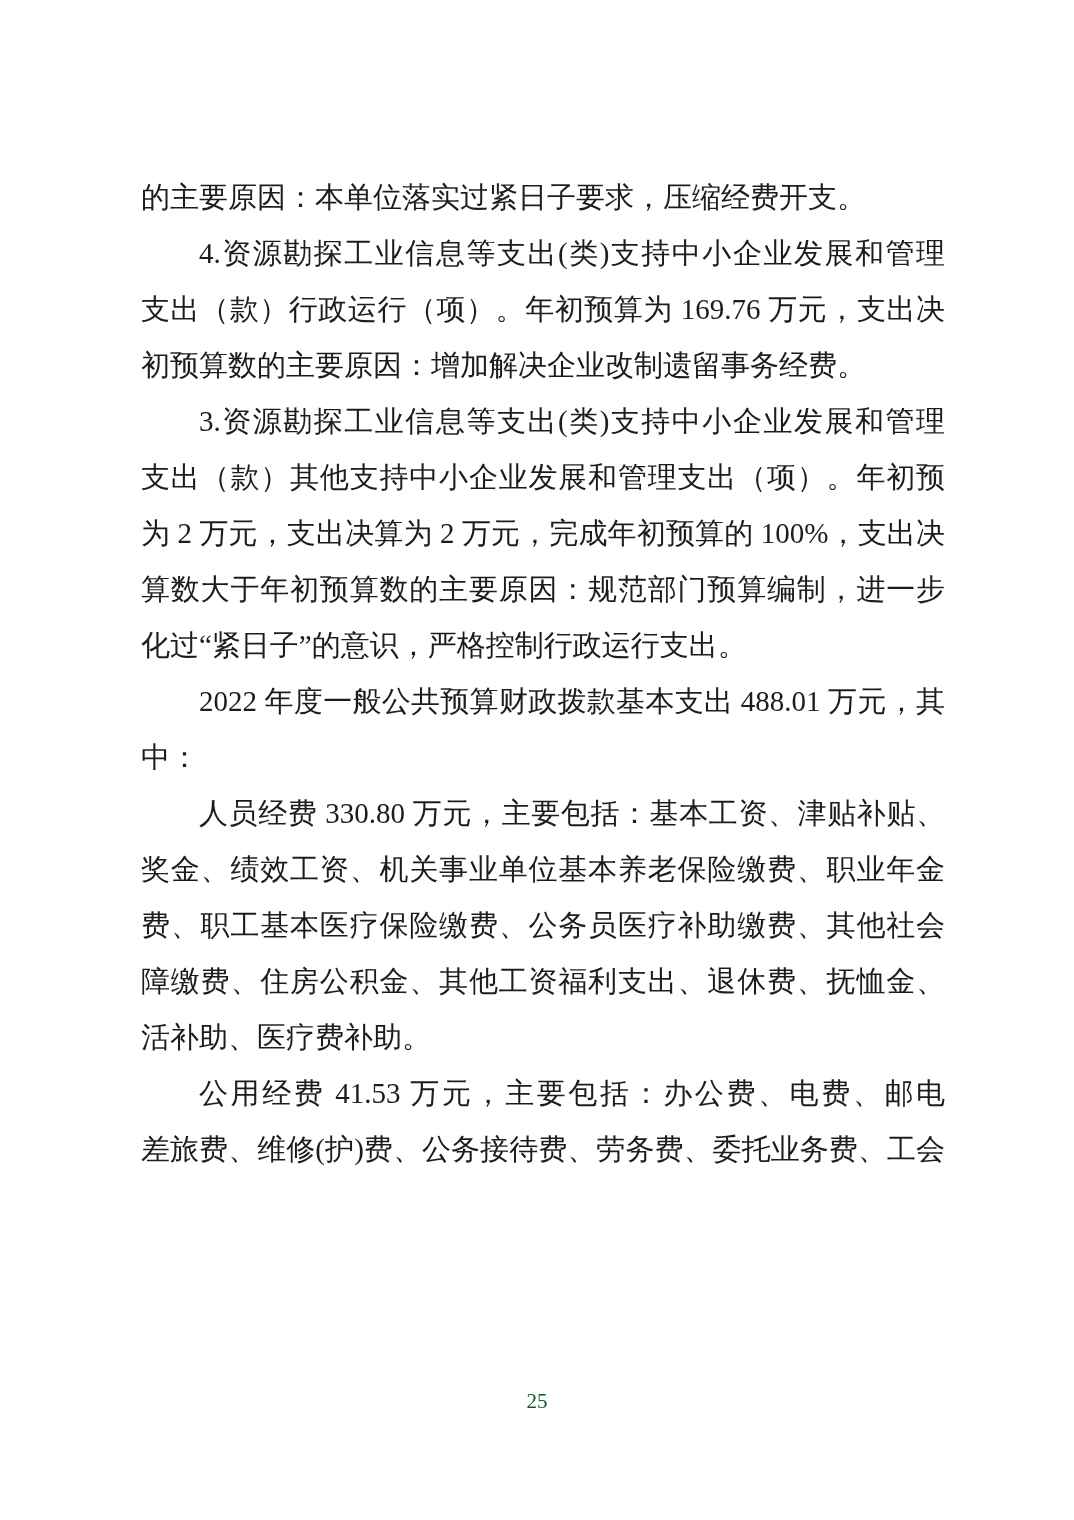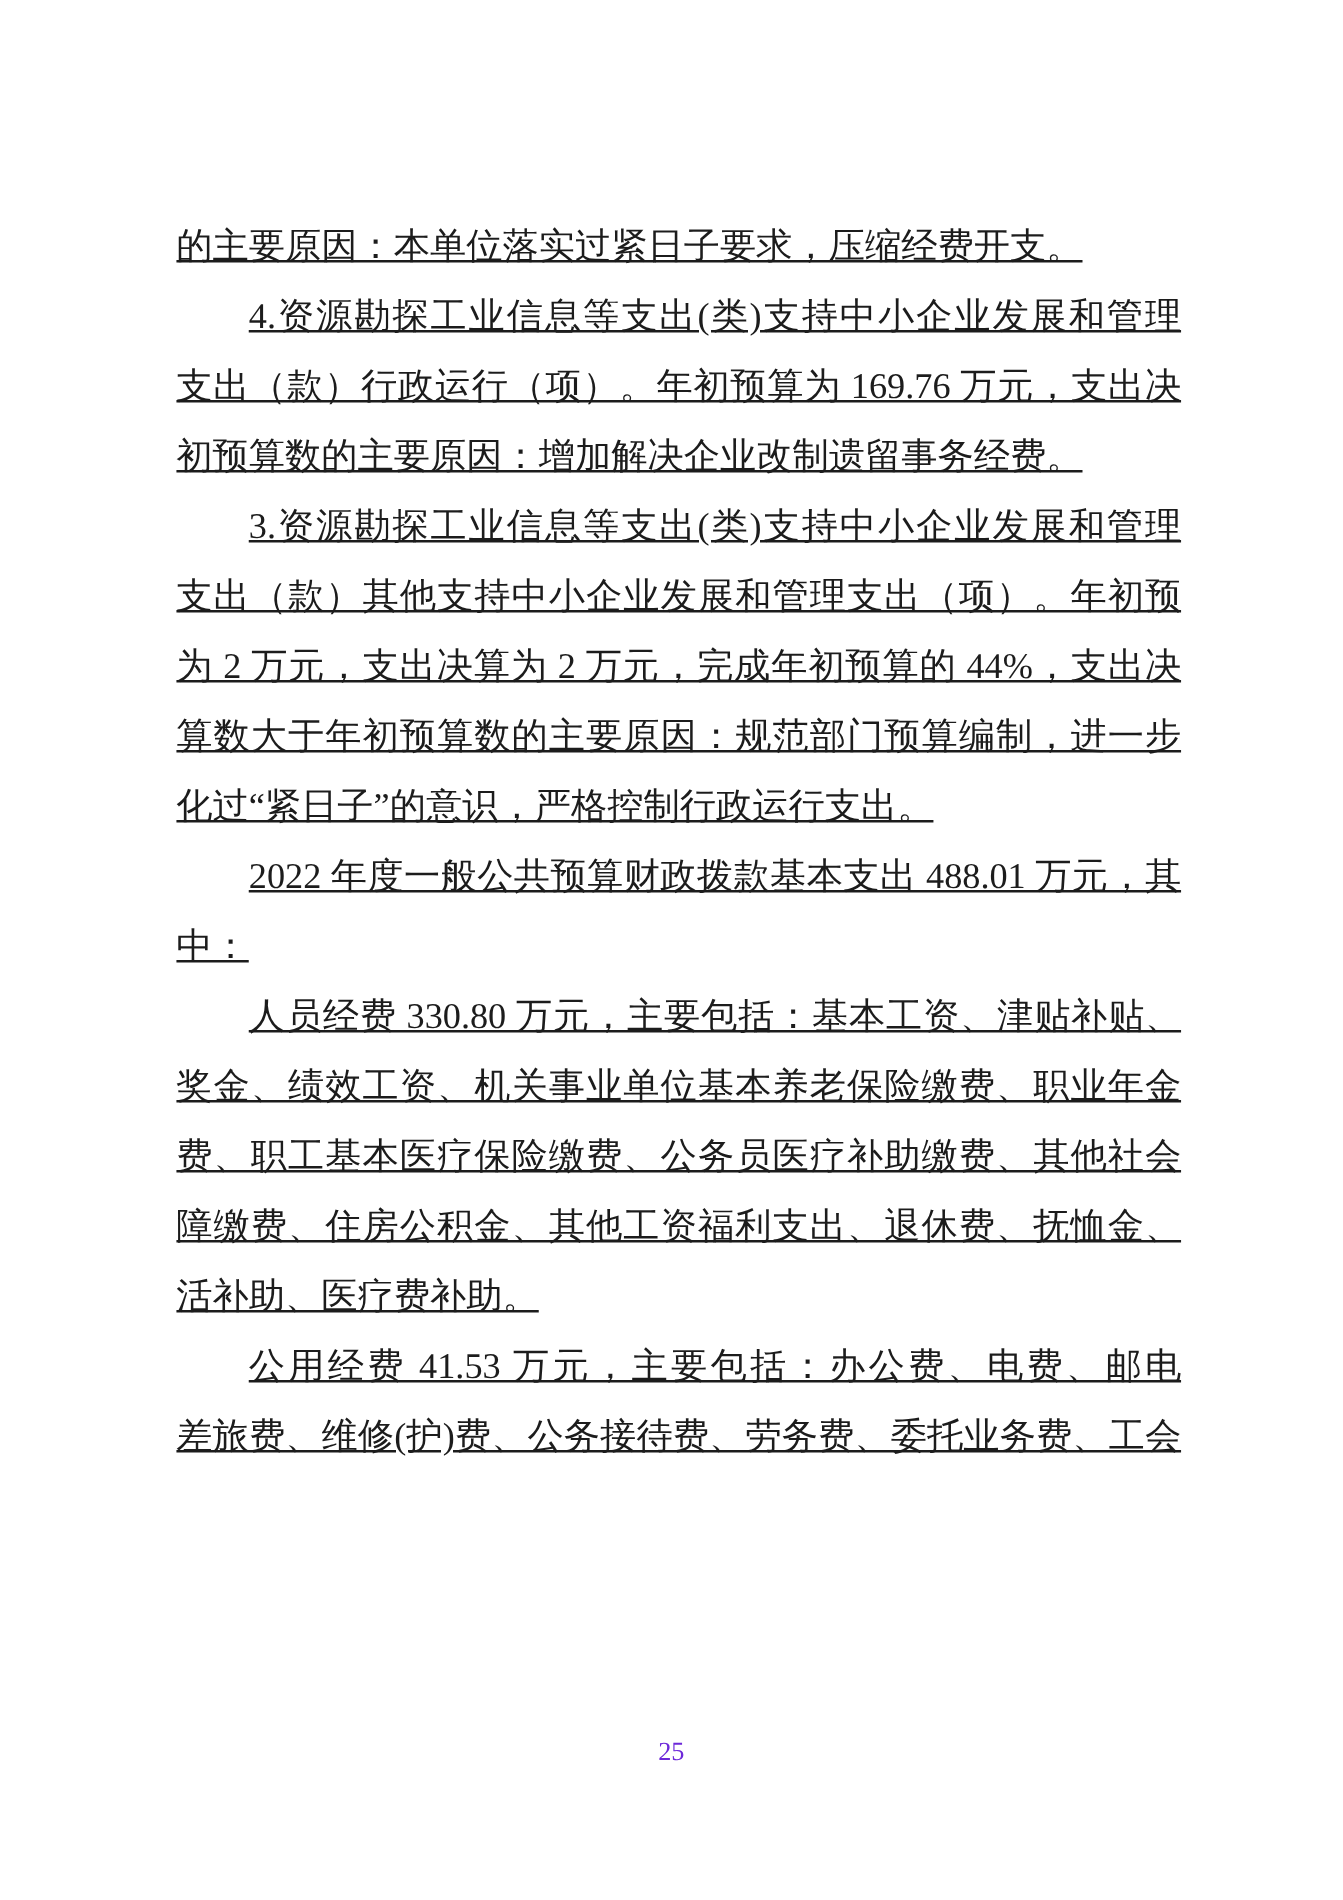--- a/index.html
+++ b/index.html
@@ -22,21 +22,20 @@
   }
   .text-block {
     position: absolute;
     left: 141px;
     top: 169px;
     width: 804px;
   }
   .para {
     margin: 0;
     padding: 0;
-    text-decoration: underline;
   }
   .para.heading {
     margin: 24px 0;
   }
   .line {
     font-size: 29px;
     line-height: 56px;
     height: 56px;
     overflow: hidden;
     text-align: justify;
@@ -49,40 +48,40 @@
     text-align-last: left;
   }
   .page-number {
     position: absolute;
     top: 1388px;
     left: 0;
     width: 100%;
     text-align: center;
     font-size: 21px;
     line-height: 26px;
-    color: #6d28d9;
+    color: #14532d;
   }
 </style>
 </head>
 <body>
 
 <div class="page">
   <div class="text-block">
       <div class="para body">
         <div class="line last">的主要原因：本单位落实过紧日子要求，压缩经费开支。</div>
       </div>
       <div class="para body">
         <div class="line indent">4.资源勘探工业信息等支出(类)支持中小企业发展和管理</div>
         <div class="line">支出（款）行政运行（项）。年初预算为 169.76 万元，支出决</div>
         <div class="line last">初预算数的主要原因：增加解决企业改制遗留事务经费。</div>
       </div>
       <div class="para body">
         <div class="line indent">3.资源勘探工业信息等支出(类)支持中小企业发展和管理</div>
         <div class="line">支出（款）其他支持中小企业发展和管理支出（项）。年初预算</div>
-        <div class="line">为 2 万元，支出决算为 2 万元，完成年初预算的 44%，支出决</div>
+        <div class="line">为 2 万元，支出决算为 2 万元，完成年初预算的 100%，支出决</div>
         <div class="line">算数大于年初预算数的主要原因：规范部门预算编制，进一步强</div>
         <div class="line last">化过“紧日子”的意识，严格控制行政运行支出。</div>
       </div>
       <div class="para body">
         <div class="line indent">2022 年度一般公共预算财政拨款基本支出 488.01 万元，其</div>
         <div class="line last">中：</div>
       </div>
       <div class="para body">
         <div class="line indent">人员经费 330.80 万元，主要包括：基本工资、津贴补贴、</div>
         <div class="line">奖金、绩效工资、机关事业单位基本养老保险缴费、职业年金缴</div>

